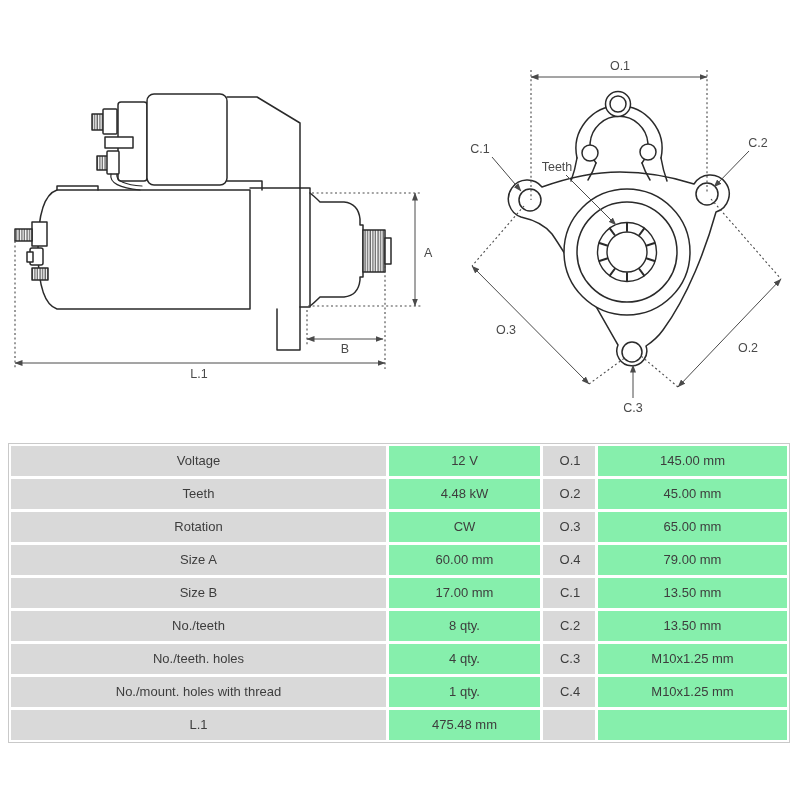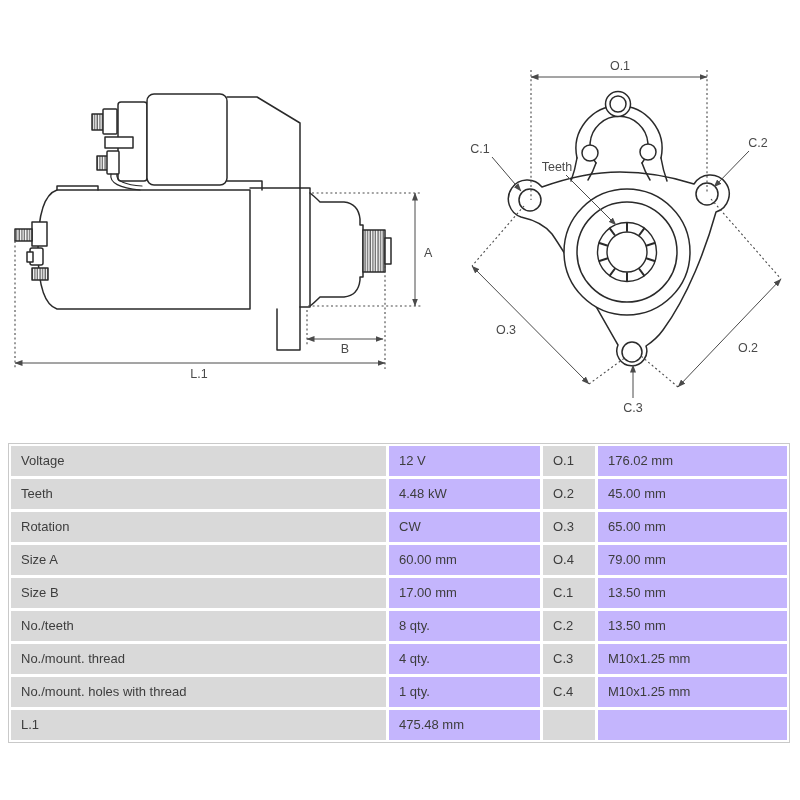--- a/index.html
+++ b/index.html
@@ -8,24 +8,24 @@
   svg.diagram{position:absolute;top:0;left:0;display:block;}
   svg text{font-family:"Liberation Sans","DejaVu Sans",sans-serif;font-size:12.5px;fill:#4a4a4a;}
   .spec-table{
     position:absolute;left:8px;top:443px;width:782px;
     border:1px solid #c9c9c9;background:#fff;padding:2px;
     display:grid;grid-template-columns:375px 151px 52px 1fr;gap:3px;box-sizing:border-box;
   }
   .trow{display:contents;}
   .cell{
     height:30px;line-height:30px;font-size:13px;color:#3d3d3d;
-    text-align:left;padding:0 10px;box-sizing:border-box;white-space:nowrap;overflow:hidden;
+    text-align:center;padding:0 10px;box-sizing:border-box;white-space:nowrap;overflow:hidden;
   }
   .cell.g{background:#d9d9d9;}
-  .cell.w{background:#c4b5fd;}
+  .cell.w{background:#86efac;}
   .cell.code{padding-right:8px;}
 </style>
 </head>
 <body>
 
 <div class="stage">
 
   <svg class="diagram" width="800" height="445" viewBox="0 0 800 445">
     <defs>
       <marker id="arw" viewBox="0 0 8 6" refX="7.5" refY="3" markerWidth="8" markerHeight="6" orient="auto-start-reverse">
@@ -155,21 +155,21 @@
     <text x="748" y="352" text-anchor="middle">O.2</text>
     <text x="633" y="412" text-anchor="middle">C.3</text>
   </svg>
 
   <div class="spec-table">
 
     <div class="trow">
       <div class="cell g">Voltage</div>
       <div class="cell w">12 V</div>
       <div class="cell g code">O.1</div>
-      <div class="cell w">176.02 mm</div>
+      <div class="cell w">145.00 mm</div>
     </div>
     <div class="trow">
       <div class="cell g">Teeth</div>
       <div class="cell w">4.48 kW</div>
       <div class="cell g code">O.2</div>
       <div class="cell w">45.00 mm</div>
     </div>
     <div class="trow">
       <div class="cell g">Rotation</div>
       <div class="cell w">CW</div>
@@ -188,21 +188,21 @@
       <div class="cell g code">C.1</div>
       <div class="cell w">13.50 mm</div>
     </div>
     <div class="trow">
       <div class="cell g">No./teeth</div>
       <div class="cell w">8 qty.</div>
       <div class="cell g code">C.2</div>
       <div class="cell w">13.50 mm</div>
     </div>
     <div class="trow">
-      <div class="cell g">No./mount. thread</div>
+      <div class="cell g">No./teeth. holes</div>
       <div class="cell w">4 qty.</div>
       <div class="cell g code">C.3</div>
       <div class="cell w">M10x1.25 mm</div>
     </div>
     <div class="trow">
       <div class="cell g">No./mount. holes with thread</div>
       <div class="cell w">1 qty.</div>
       <div class="cell g code">C.4</div>
       <div class="cell w">M10x1.25 mm</div>
     </div>

